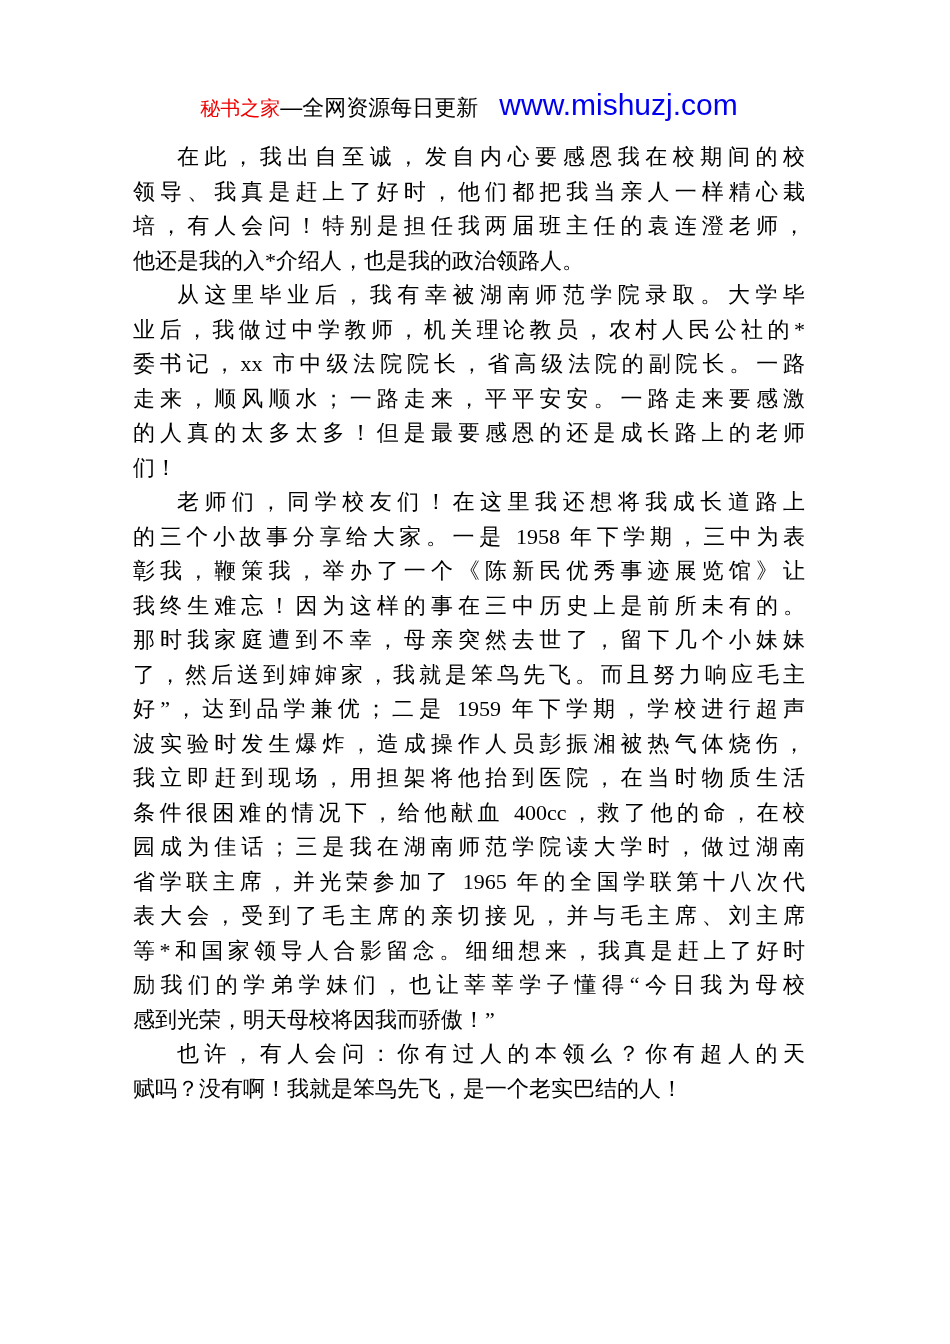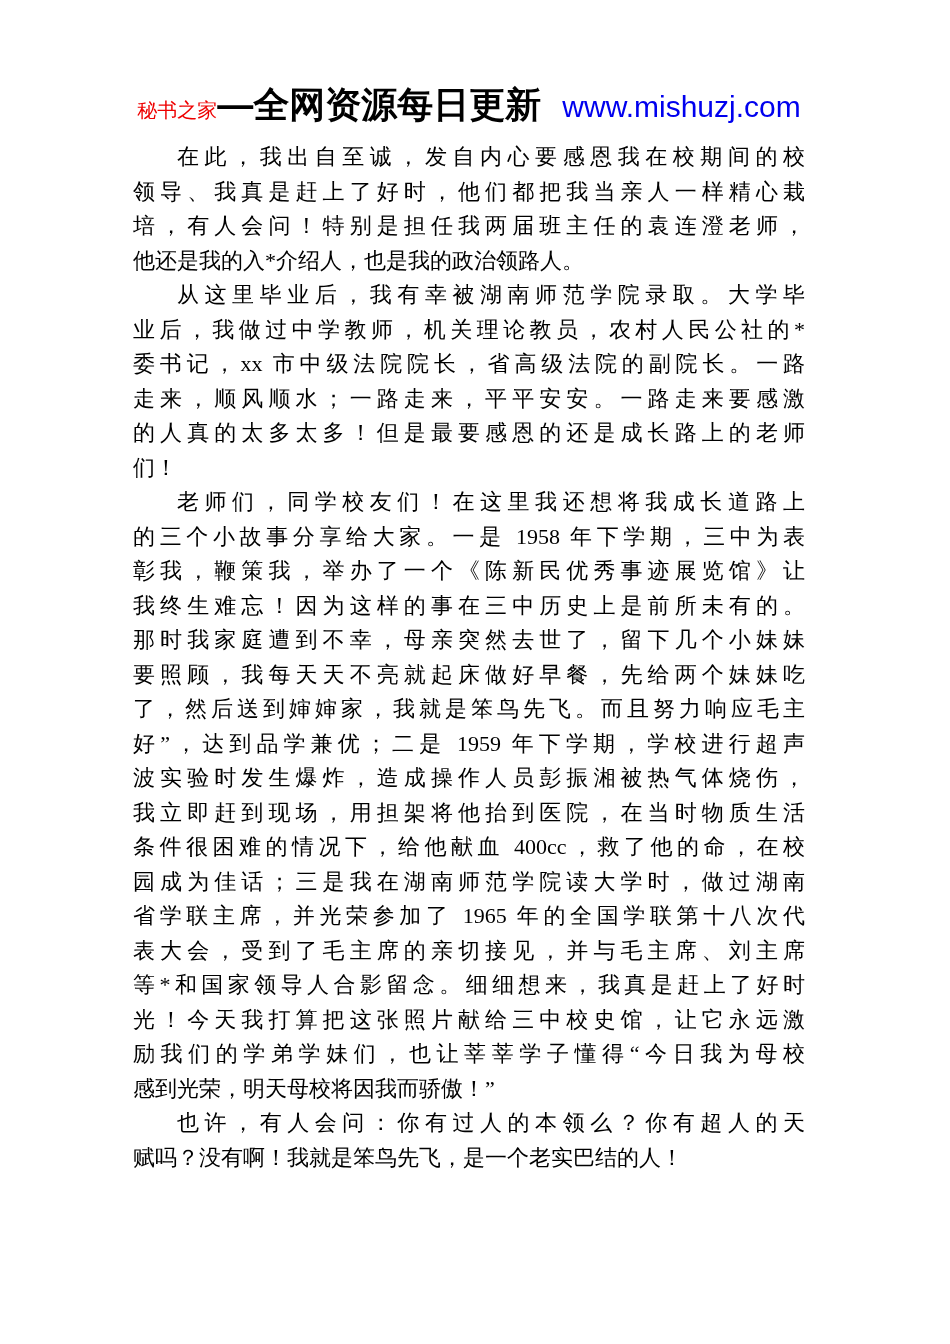--- a/index.html
+++ b/index.html
@@ -27,22 +27,21 @@
     white-space: nowrap;
     font-family: "Liberation Sans", sans-serif;
   }
   .brand {
     color: var(--brand-color, #ee0000);
     font-weight: normal;
     font-size: 20px;
   }
   .tagline {
     color: var(--text-color, #000000);
-    font-size: 36px;
-    font-weight: bold;
+    font-size: 22px;
   }
   .url {
     color: var(--url-color, #0000ee);
     font-size: 30px;
     margin-left: 21px;
     cursor: pointer;
   }
   .doc-body {
     position: absolute;
     top: 140px;
@@ -92,31 +91,29 @@
         <div class="line">走来，顺风顺水；一路走来，平平安安。一路走来要感激</div>
         <div class="line">的人真的太多太多！但是最要感恩的还是成长路上的老师</div>
         <div class="line para-end">们！</div>
       </div>
       <div class="paragraph">
         <div class="line indent">老师们，同学校友们！在这里我还想将我成长道路上</div>
         <div class="line">的三个小故事分享给大家。一是 1958 年下学期，三中为表</div>
         <div class="line">彰我，鞭策我，举办了一个《陈新民优秀事迹展览馆》让</div>
         <div class="line">我终生难忘！因为这样的事在三中历史上是前所未有的。</div>
         <div class="line">那时我家庭遭到不幸，母亲突然去世了，留下几个小妹妹</div>
-        <div class="line">要照顾，我每天天不亮就起床做好早餐，先给两个妹妹吃</div>
         <div class="line">了，然后送到婶婶家，我就是笨鸟先飞。而且努力响应毛主</div>
         <div class="line">好”，达到品学兼优；二是 1959 年下学期，学校进行超声</div>
         <div class="line">波实验时发生爆炸，造成操作人员彭振湘被热气体烧伤，</div>
         <div class="line">我立即赶到现场，用担架将他抬到医院，在当时物质生活</div>
         <div class="line">条件很困难的情况下，给他献血 400cc，救了他的命，在校</div>
         <div class="line">园成为佳话；三是我在湖南师范学院读大学时，做过湖南</div>
         <div class="line">省学联主席，并光荣参加了 1965 年的全国学联第十八次代</div>
         <div class="line">表大会，受到了毛主席的亲切接见，并与毛主席、刘主席</div>
         <div class="line">等*和国家领导人合影留念。细细想来，我真是赶上了好时</div>
-        <div class="line">光！今天我打算把这张照片献给三中校史馆，让它永远激</div>
         <div class="line">励我们的学弟学妹们，也让莘莘学子懂得“今日我为母校</div>
         <div class="line para-end">感到光荣，明天母校将因我而骄傲！”</div>
       </div>
       <div class="paragraph">
         <div class="line indent">也许，有人会问：你有过人的本领么？你有超人的天</div>
         <div class="line para-end">赋吗？没有啊！我就是笨鸟先飞，是一个老实巴结的人！</div>
       </div>
     </div>
 </div>
 

